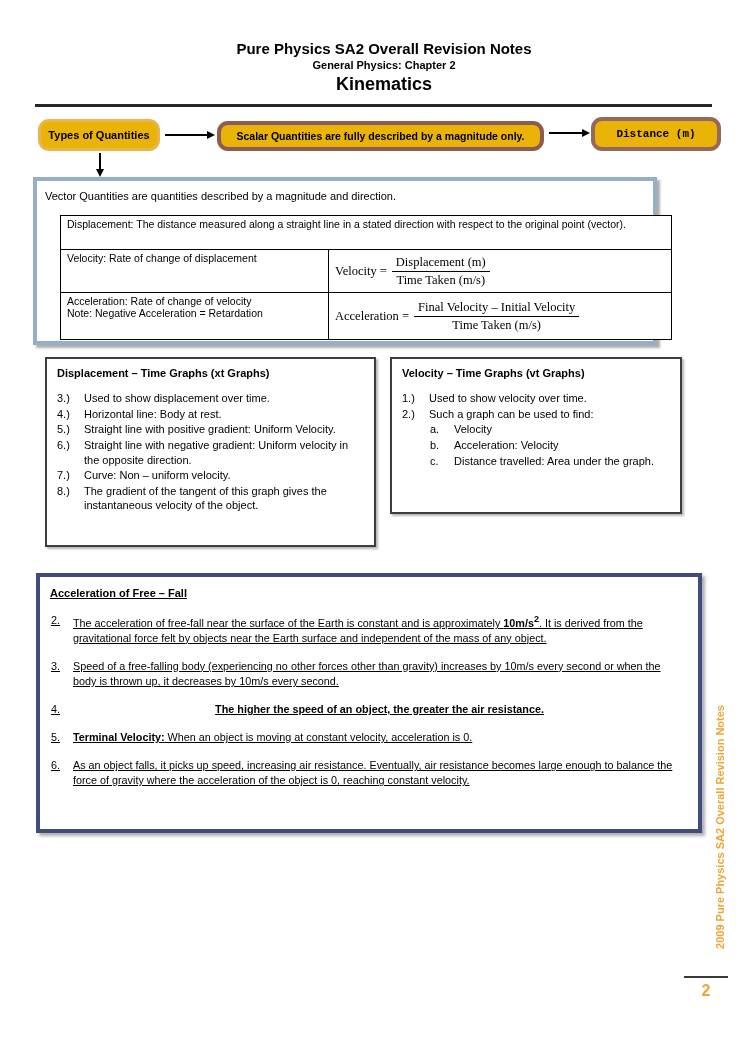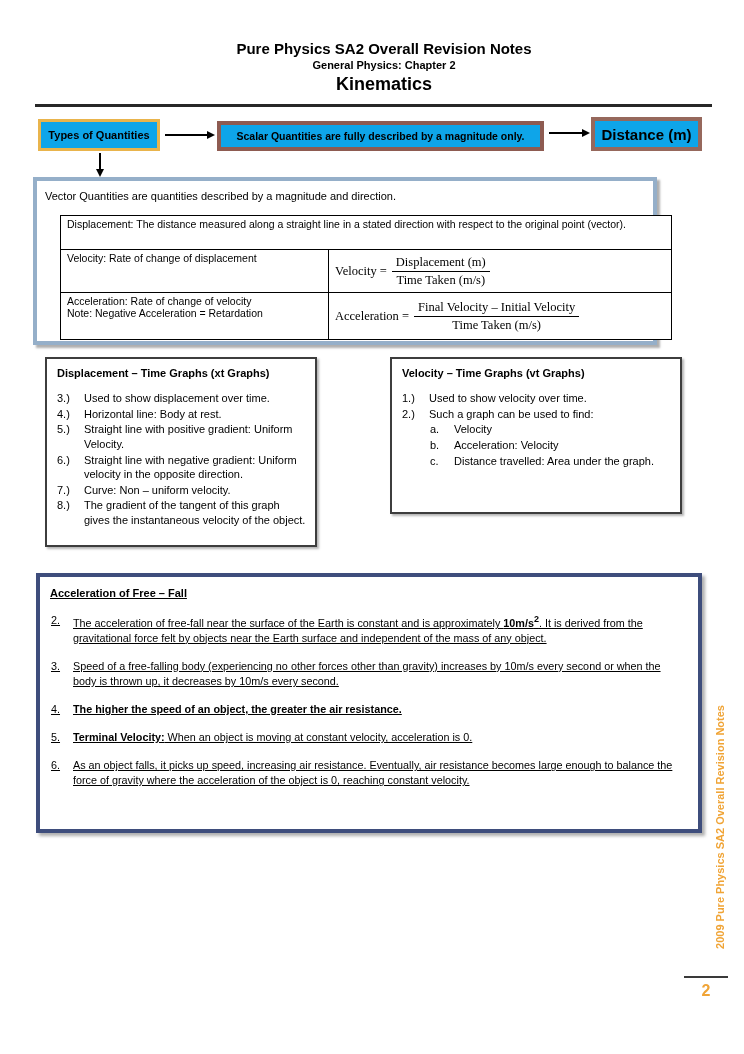--- a/index.html
+++ b/index.html
@@ -10,24 +10,24 @@
   }
   
   .header { position:absolute; top:40px; left:12px; width:100%; text-align:center; }
   .t1 { font-size:15px; font-weight:bold; }
   .t2 { font-size:11px; font-weight:bold; margin-top:2px; }
   .t3 { font-size:18px; font-weight:bold; margin-top:3px; }
   .rule { position:absolute; left:35px; top:104px; width:677px; height:3px; background:#282828; }
 
   
   .fc-box { position:absolute; display:flex; align-items:center; justify-content:center;
-            font-weight:bold; background:#0ea5e9; text-align:center; }
+            font-weight:bold; background:#eab308; text-align:center;border-radius:11px; }
   .types-box    { left:38px;  top:119px; width:122px; height:32px; border:3px solid #E9B44C; font-size:11px; }
   .scalar-box   { left:217px; top:121px; width:327px; height:30px; border:4px solid #8E5B51; font-size:10.5px; }
-  .distance-box { left:591px; top:117px; width:111px; height:34px; border:4px solid #96685C; font-size:15px; }
+  .distance-box { left:591px; top:117px; width:130px; height:34px; border:4px solid #96685C; font-size:11px;font-family:Liberation Mono, monospace; }
   .hline { position:absolute; height:2px; background:#000; }
   .ah-right { position:absolute; width:0; height:0; border-left:8px solid #000;
               border-top:4px solid transparent; border-bottom:4px solid transparent; }
   .vline { position:absolute; width:2px; background:#000; }
   .ah-down { position:absolute; width:0; height:0; border-top:8px solid #000;
              border-left:4px solid transparent; border-right:4px solid transparent; }
 
   
   .vector-box { position:absolute; left:33px; top:177px; width:624px; height:168px;
                 border:4px solid #95AFC9; background:#fff;
@@ -41,39 +41,39 @@
   .formula { font-family:"Liberation Serif", serif; font-size:12.5px;
              display:flex; align-items:center; gap:5px; }
   .frac { display:inline-block; text-align:center; }
   .frac .num { display:block; border-bottom:1px solid #000; padding:0 4px 1px 4px; }
   .frac .den { display:block; padding-top:1px;text-align:center; }
 
   
   .graph-box { position:absolute; background:#fff; border:2px solid #3d3d3d;
                box-shadow:2px 2px 2px rgba(120,120,120,0.55);
                font-size:11px; padding:8px 8px 0 10px; }
-  .xt-box { left:45px;  top:357px; width:272px; height:190px; }
+  .xt-box { left:45px;  top:357px; width:331px; height:190px; }
   .vt-box { left:390px; top:357px; width:292px; height:157px; }
   .box-title { font-weight:bold; font-size:11px; margin-bottom:12px; }
   .li { display:flex; line-height:1.33; margin-bottom:1px; }
   .li .n { flex:none; width:27px; }
   .li .t { flex:1; }
   .sub { margin-left:28px; }
   .sub .n { width:24px; }
 
   
   .freefall-box { position:absolute; left:36px; top:573px; width:666px; height:260px;
                   border:4px solid #3E4D7C; background:#fff;
                   box-shadow:3px 3px 3px rgba(110,110,110,0.55);
                   font-size:10.8px; padding:10px 12px 0 8px;text-decoration:underline; }
   .ff-title { font-weight:bold; font-size:11px; margin-bottom:14px; padding-left:2px; }
   .ff-li { display:flex; line-height:1.4; margin-bottom:13px; }
   .ff-li .n { flex:none; width:25px; padding-left:3px; }
   .ff-li .t { flex:1; }
-  .b { font-weight:bold; }
+  .b { font-weight:bold;text-align:center; }
 
   
   .side-vertical { position:absolute; left:706px; top:686px; width:28px; height:282px;
                    display:flex; align-items:center; justify-content:center; }
   .side-vertical span { writing-mode:vertical-rl; transform:rotate(180deg);
                         font-weight:bold; font-size:11px; color:#F0A436; white-space:nowrap; }
   .page-rule { position:absolute; left:684px; top:976px; width:44px; height:2px; background:#3a3a3a; }
   .page-number { position:absolute; left:684px; top:982px; width:44px; text-align:center;
                  font-weight:bold; font-size:16px; color:#F0A436; }
 </style>

